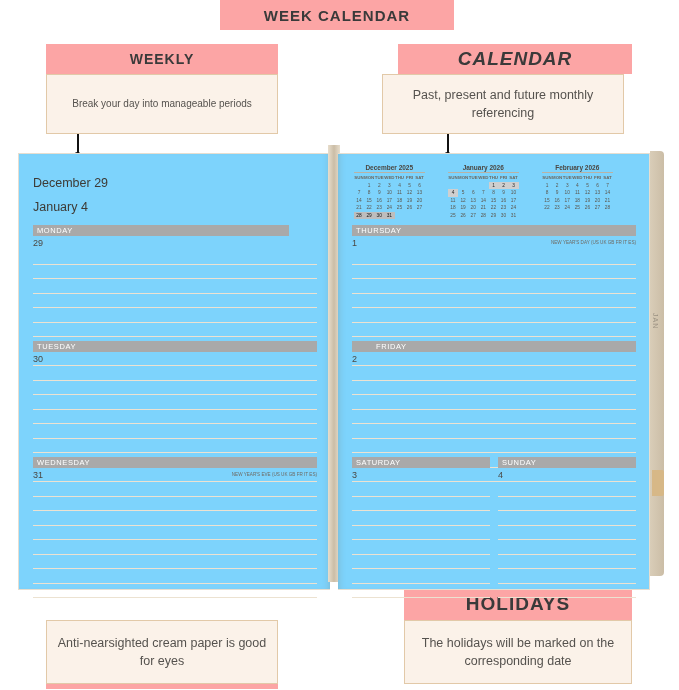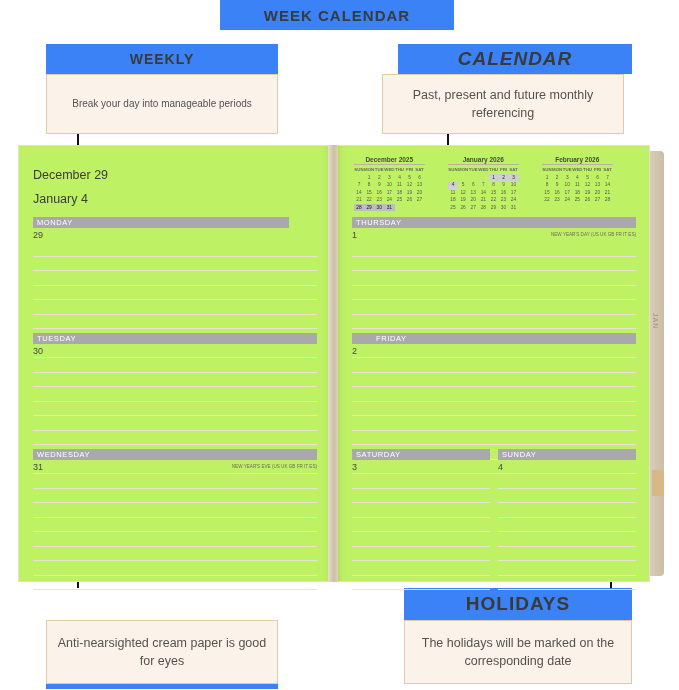--- a/index.html
+++ b/index.html
@@ -3,21 +3,21 @@
 <meta charset="utf-8">
 <style>
   html,body{margin:0;padding:0;}
   body{
     width:679px;height:690px;background:#ffffff;
     font-family:"Liberation Sans",sans-serif;
     position:relative;overflow:hidden;
   }
   
   .banner{
-    position:absolute;background:#3b82f6;color:#3a3a3a;
+    position:absolute;background:#fca5a5;color:#3a3a3a;
     font-weight:bold;letter-spacing:1px;text-align:center;
     display:flex;align-items:center;justify-content:center;
   }
   .banner-body{
     position:absolute;background:#fbf2e9;border:1px solid #e2c9a8;
     color:#55524e;text-align:center;display:flex;align-items:center;
     justify-content:center;padding:6px 10px;box-sizing:border-box;
     line-height:1.45;
   }
   #title-banner{left:220px;top:0px;width:234px;height:30px;font-size:15px;}
@@ -30,21 +30,21 @@
   #holidays-banner{left:404px;top:588px;width:228px;height:32px;font-size:19px;}
   #holidays-body{left:404px;top:620px;width:228px;height:64px;font-size:12.5px;}
 
   
   .leader{position:absolute;background:#111;}
   .dot{position:absolute;width:7px;height:7px;border-radius:50%;background:#111;}
 
   
   #planner{position:absolute;left:18px;top:145px;width:644px;height:437px;}
   .page{
-    position:absolute;top:0;height:437px;background:#bef264;
+    position:absolute;top:8px;height:437px;background:#7dd3fc;
     box-sizing:border-box;
   }
   #left-page{left:0;width:312px;border:1px solid #e6ded0;border-right:none;
     box-shadow:inset -6px 0 10px -8px rgba(120,100,70,.45);}
   #right-page{left:320px;width:312px;border:1px solid #e6ded0;border-left:none;
     box-shadow:inset 6px 0 10px -8px rgba(120,100,70,.45);}
   #spine{position:absolute;left:310px;top:0;width:12px;height:437px;
     background:linear-gradient(to right,#e8decd,#cbbda6,#e8decd);}
   #cover-right{position:absolute;left:632px;top:6px;width:14px;height:425px;
     background:linear-gradient(to right,#d9cdb8,#cbbda6);border-radius:0 4px 4px 0;}

